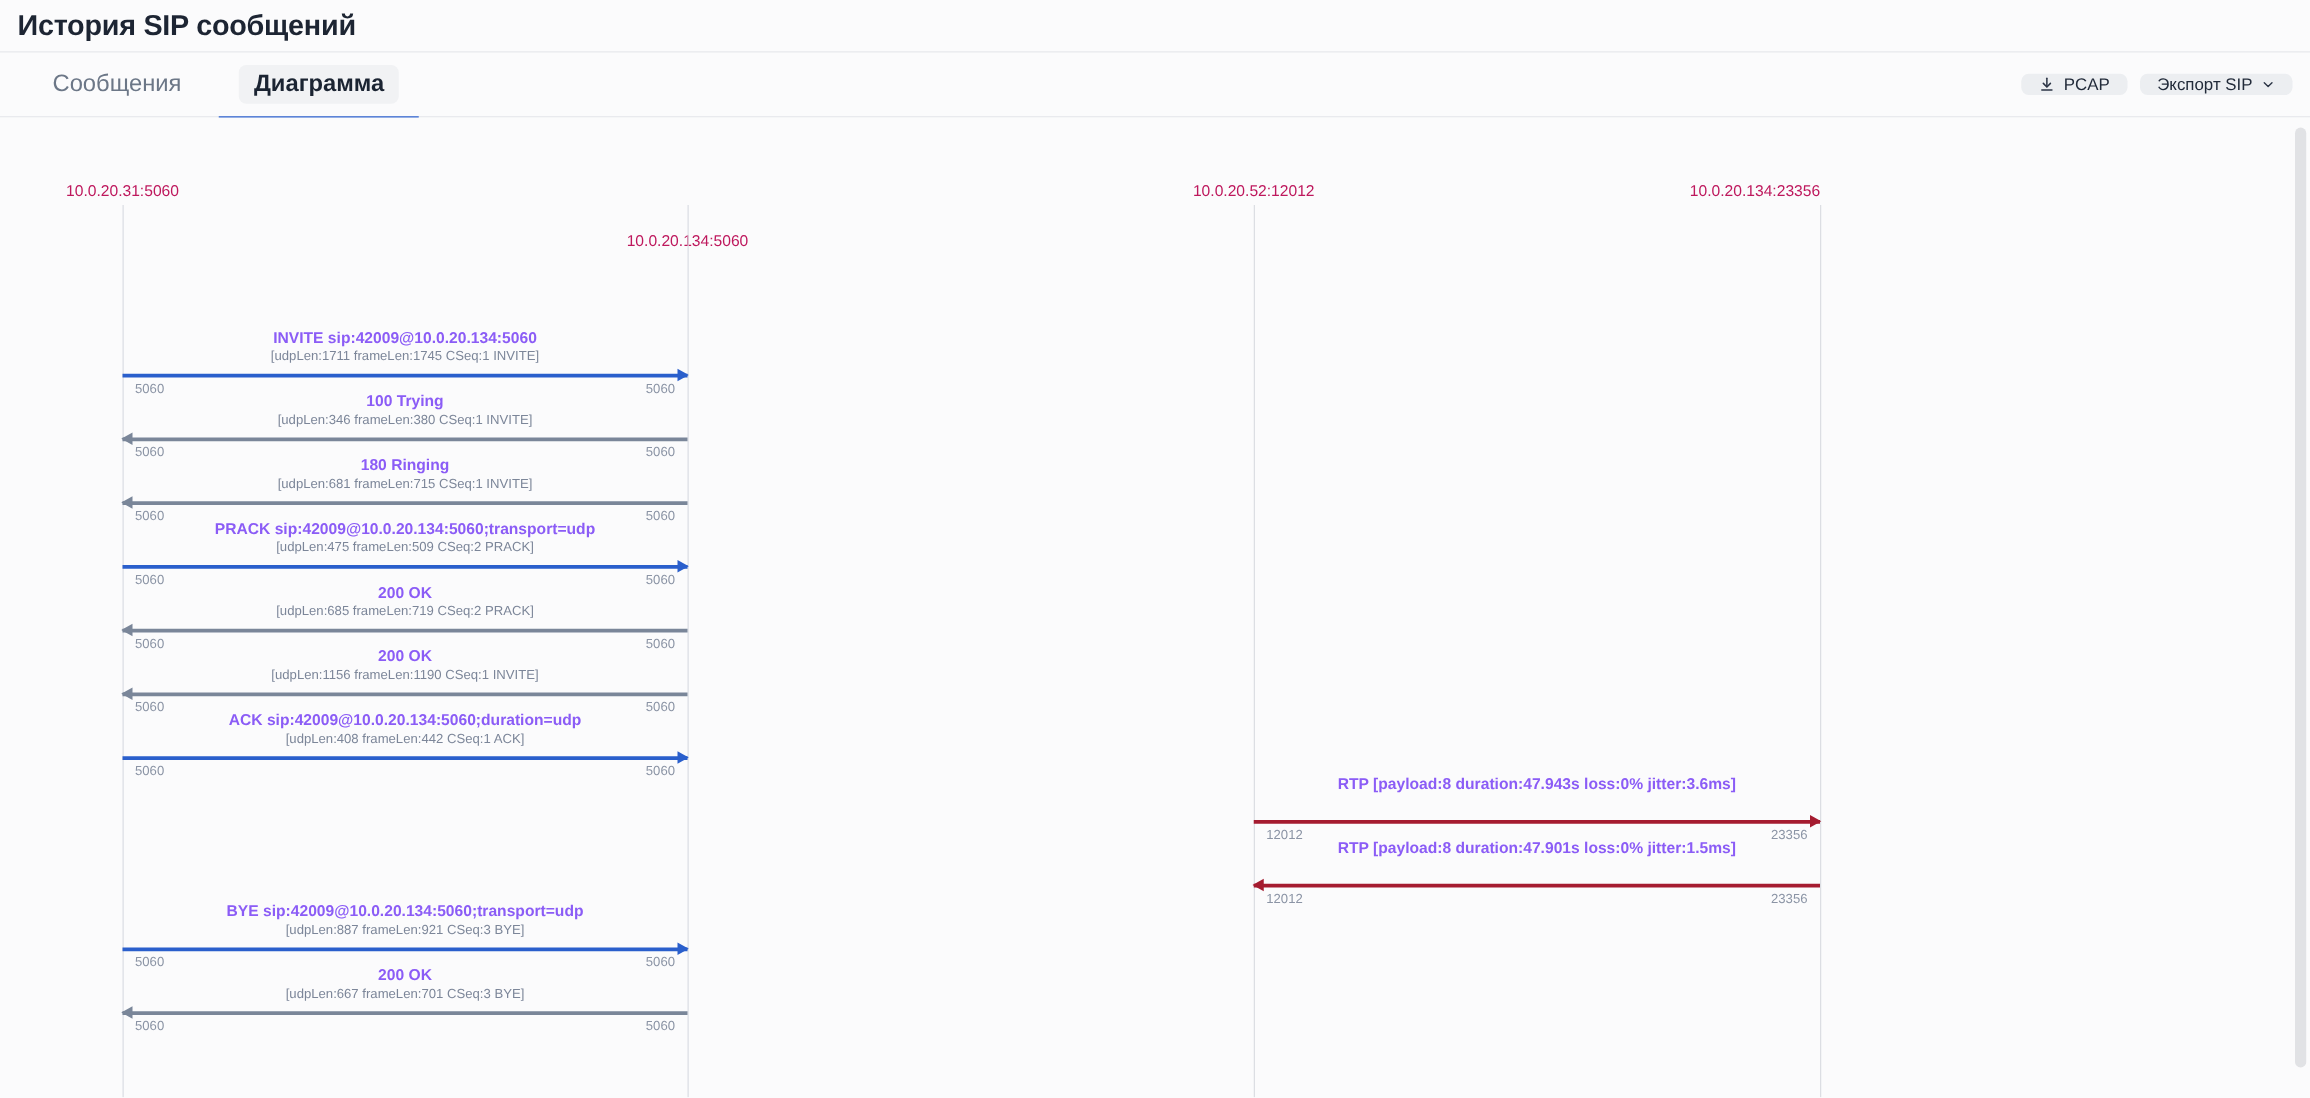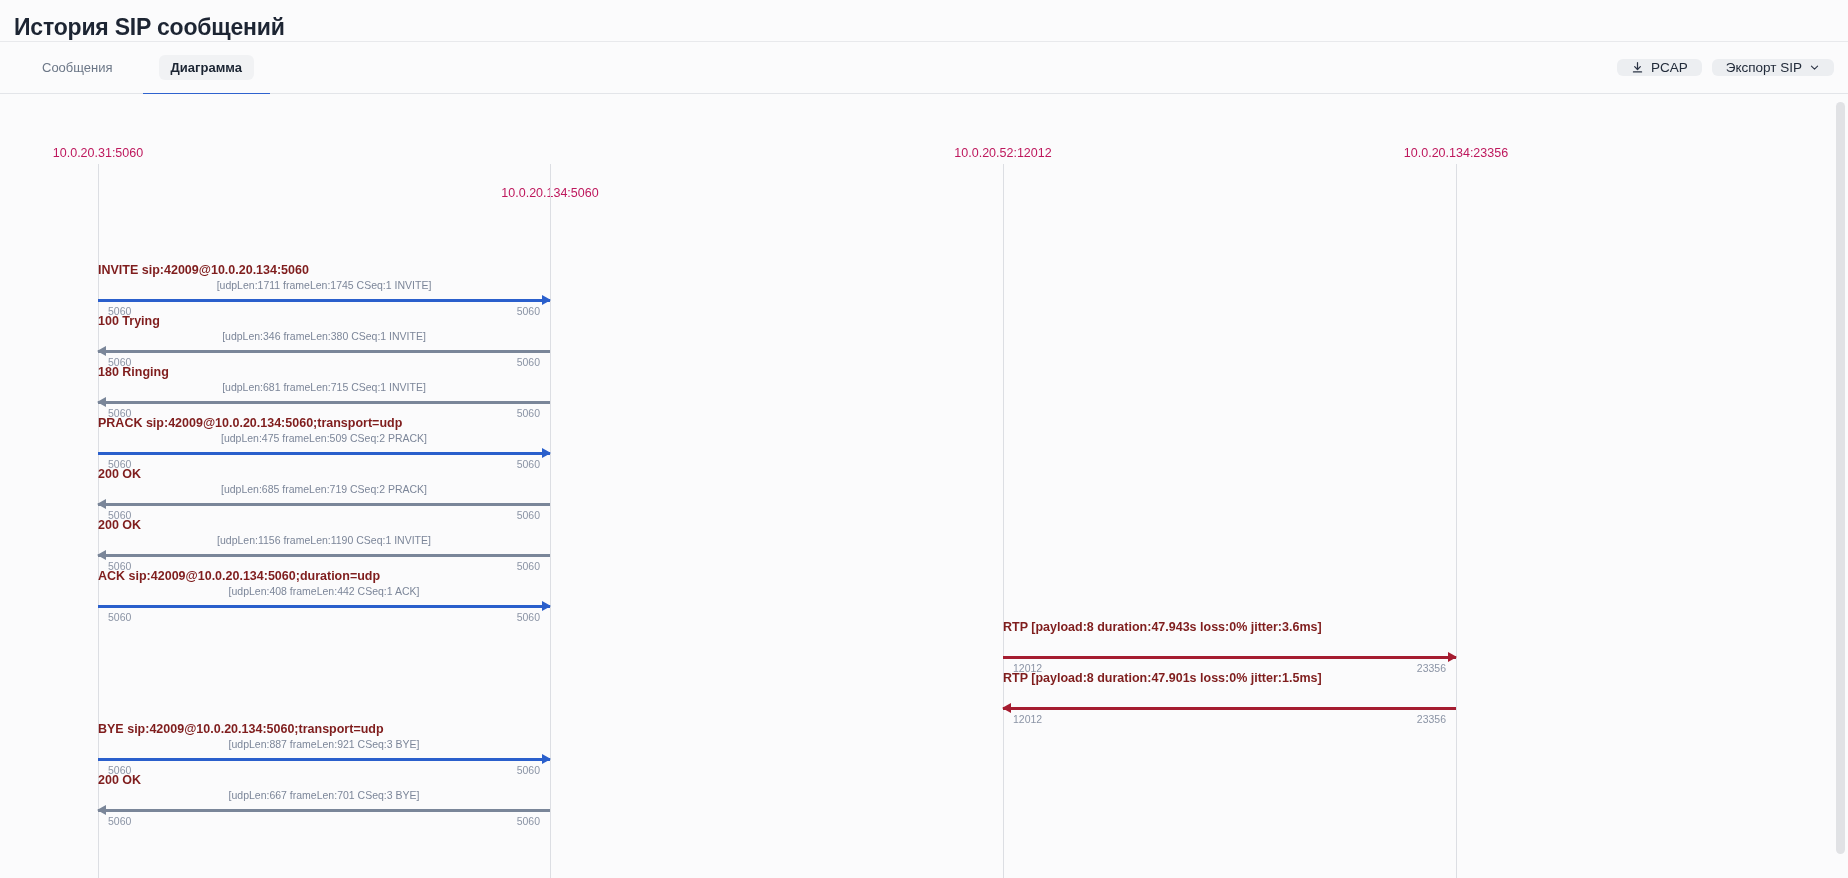--- a/index.html
+++ b/index.html
@@ -12,21 +12,21 @@
     overflow: hidden;
     background: #fbfbfc;
     font-family: "Liberation Sans", sans-serif;
     color: #1f2733;
   }
 
   
   .page-header {
     height: 41px;
     display: flex;
-    align-items: flex-end;
+    align-items: center;
     padding: 0 0 0 14px;
     background: #fbfbfc;
   }
   .page-title {
     font-size: 23px;
     font-weight: bold;
     letter-spacing: -0.2px;
     color: #1d2533;
     white-space: nowrap;
   }
@@ -45,21 +45,21 @@
   .tabs {
     display: flex;
     align-items: stretch;
     height: 53px;
     gap: 2px;
   }
   .tab {
     display: flex;
     align-items: center;
     padding: 0 16px;
-    font-size: 13px;
+    font-size: 19px;
     color: #6c7787;
     cursor: pointer;
     position: relative;
     white-space: nowrap;
     user-select: none;
     justify-content: flex-end;
   }
   .tab .tab-pill {
     padding: 6px 12px;
     border-radius: 6px;
@@ -152,23 +152,24 @@
     width: 0; height: 0;
     border-top: 5.5px solid transparent;
     border-bottom: 5.5px solid transparent;
   }
   .msg-head.right { border-left-width: 9px; border-left-style: solid; }
   .msg-head.left  { border-right-width: 9px; border-right-style: solid; }
 
   .msg-label {
     position: absolute;
     width: 100%;
+    text-align: center;
     font-size: 12.5px;
     font-weight: bold;
-    color: #7f1d1d;
+    color: #8b5cf6;
     white-space: nowrap;
     top: -36px;
     left: 0;
   }
   .msg-sub {
     position: absolute;
     width: 100%;
     text-align: center;
     font-size: 10.5px;
     color: #7c8699;
@@ -246,21 +247,21 @@
 </div>
 
 <div class="diagram-wrap">
   <div class="diagram" id="diagram">
       <div class="col-header" style="left: 98px;">10.0.20.31:5060</div>
       <div class="lifeline" style="left: 98px; height: 714px; background: rgb(220, 222, 227);"></div>
       <div class="col-header" style="left: 550px; margin-top: 40px;">10.0.20.134:5060</div>
       <div class="lifeline" style="left: 550px; height: 714px; background: rgb(220, 222, 227);"></div>
       <div class="col-header" style="left: 1003px;">10.0.20.52:12012</div>
       <div class="lifeline" style="left: 1003px; height: 714px; background: rgb(220, 222, 227);"></div>
-      <div class="col-header" style="left: 1456px;">10.0.20.134:23356</div>
+      <div class="col-header" style="left: 1404px;">10.0.20.134:23356</div>
       <div class="lifeline" style="left: 1456px; height: 714px; background: rgb(220, 222, 227);"></div>
       <div class="msg" style="left: 98px; top: 205px; width: 452px;">
         <div class="msg-line" style="width: 452px; background: rgb(42, 95, 204);"></div>
         <div class="msg-head right" style="left: 444px; border-left-color: rgb(42, 95, 204);"></div>
         <div class="msg-label">INVITE sip:42009@10.0.20.134:5060</div>
         <div class="msg-sub">[udpLen:1711 frameLen:1745 CSeq:1 INVITE]</div>
         <div class="port l">5060</div>
         <div class="port r">5060</div>
       </div>
       <div class="msg" style="left: 98px; top: 256px; width: 452px;">

